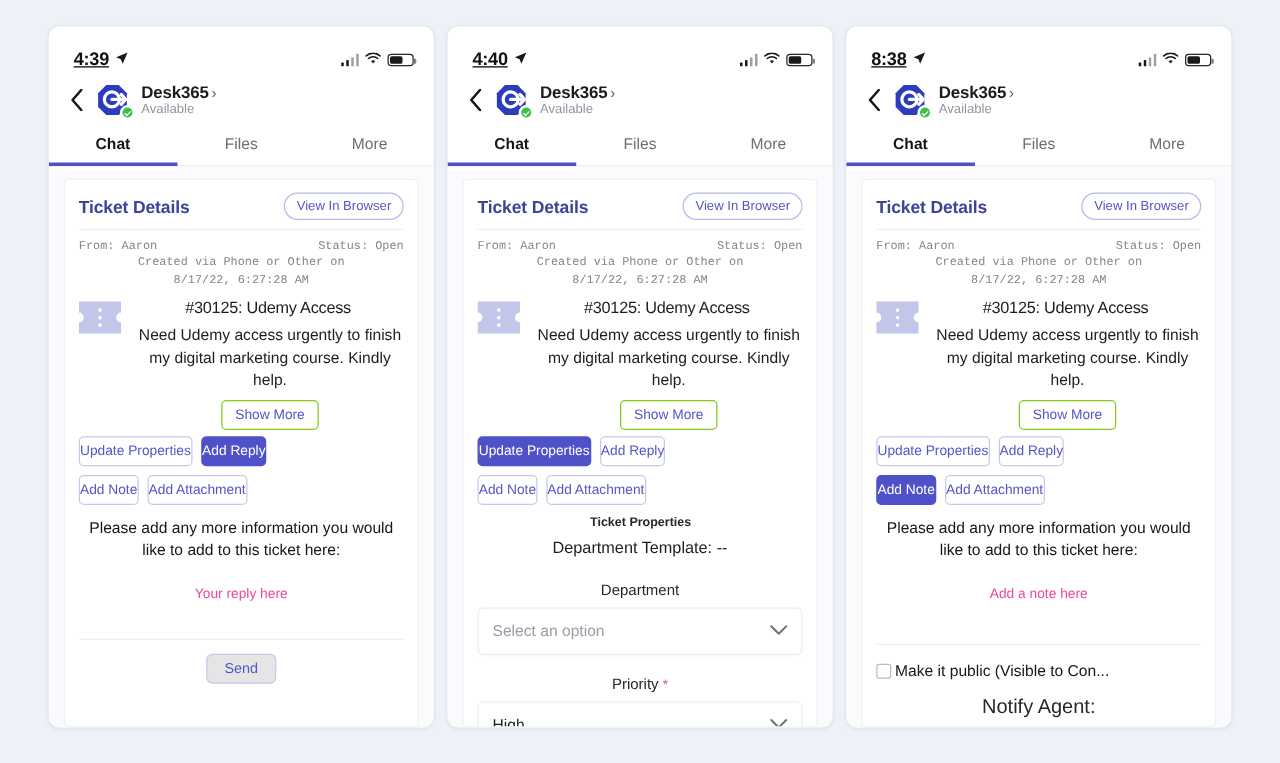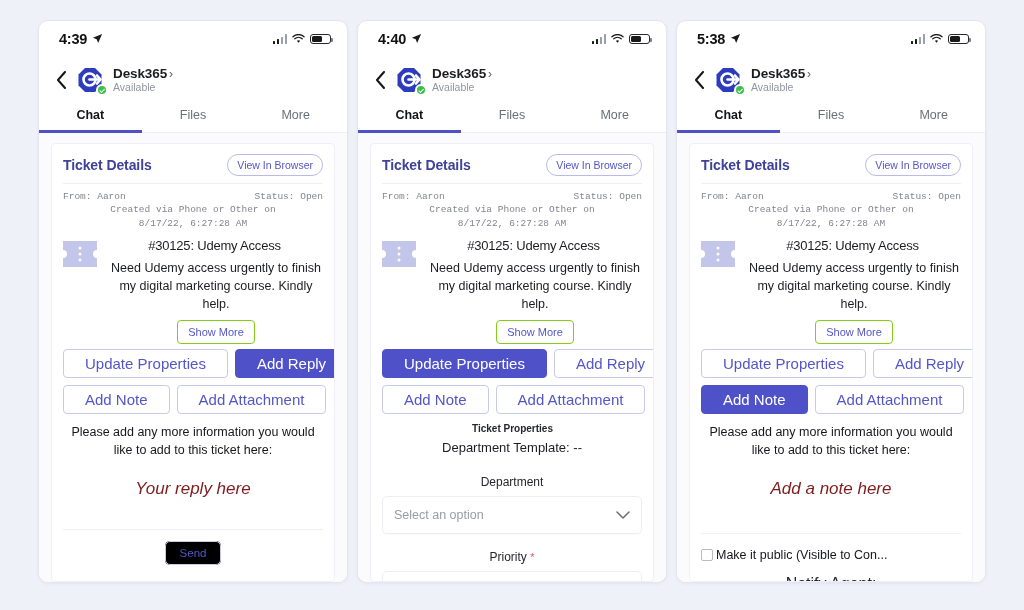--- a/index.html
+++ b/index.html
@@ -29,23 +29,24 @@
     display: flex;
     flex-direction: column;
     position: relative;
   }
 
   
   .statusbar {
     height: 36px;
     flex: 0 0 36px;
     display: flex;
-    align-items: center;
+    align-items: flex-end;
     justify-content: space-between;
     padding: 0 16px 0 20px;
+    text-decoration: underline;
   }
   .sb-left { display:flex; align-items:center; gap:5px; }
   .sb-time {
     font-size: 14.5px;
     font-weight: bold;
     color: #111;
     letter-spacing: -0.2px;
   }
   .loc-arrow { display:block; }
   .sb-right { display: flex; align-items: center; gap: 5px; }
@@ -174,23 +175,23 @@
   .showmore-wrap { padding: 9px 0 0 3px; }
   .btn-showmore {
     font-size: 11px; color:#5456c7;
     border:1px solid #84cc16; border-radius: 4px;
     background:#fff; padding: 5px 10px; cursor:pointer;
   }
 
   .actions { padding-top: 9px; }
   .action-line { display: flex; gap: 7px; margin-bottom: 7px; }
   .btn-pill {
-    font-size: 15px;
+    font-size: 11px;
     border-radius: 4px;
-    padding: 5px 21px;
+    padding: 5px 0;
     cursor: pointer;
     white-space: nowrap;
     background: #fff;
     border: 1px solid #c8cae8;
     color: #5456c7;
   }
   .btn-pill.primary {
     background: #4f51c9;
     border-color: #4f51c9;
     color: #fff;
@@ -201,26 +202,26 @@
     color: #16171c;
     line-height: 1.38;
     padding-top: 3px;
   }
 
   .reply-area {
     margin-top: 20px;
     border-bottom: 1px solid #eef0f5;
     padding-bottom: 30px;
   }
-  .reply-placeholder { font-size: 17px; color:#7f1d1d;font-style:italic; }
+  .reply-placeholder { font-size: 11px; color:#ec4899; }
 
   .send-wrap { padding-top: 13px; }
   .btn-send {
     font-size: 11.5px; color:#5456c7;
-    background:#000000; border:1px solid #c8cae8;
+    background:#e5e5e5; border:1px solid #c8cae8;
     border-radius:5px; padding: 5px 14px; cursor:pointer;
   }
 
   
   .props-label {
     font-size: 10px; font-weight: bold; color:#26272e;
     padding: 2px 0 6px 1px;
   }
   .prop-line { font-size: 13px; color:#1c1d22; padding-bottom: 4px; }
   .field { padding-top: 16px; }
@@ -497,21 +498,21 @@
             </span>
           </div>
         </div>
       </div>
     </div>
   </div>
 
   <div class="phone">
     <div class="statusbar">
       <div class="sb-left">
-        <span class="sb-time">5:38</span>
+        <span class="sb-time">8:38</span>
         <span class="loc-arrow">
           <svg width="11" height="11" viewBox="0 0 12 12">
               <path d="M11 1 1 5.3l4.1 1.6L6.7 11z" fill="#1a1a1a"></path>
             </svg>
         </span>
       </div>
       <div class="sb-right">
         <span class="bars">
             <i></i>
             <i></i>

